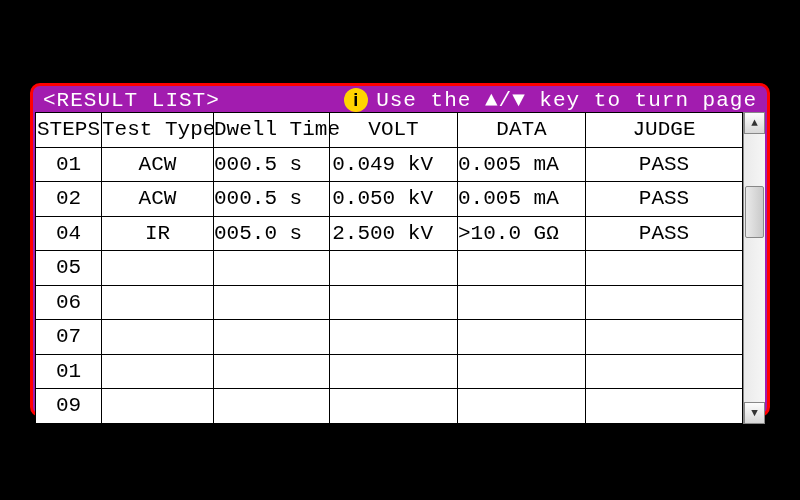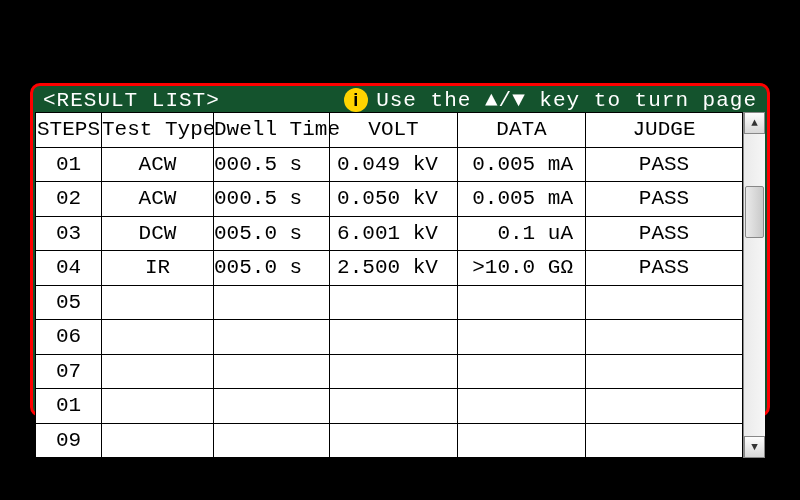--- a/index.html
+++ b/index.html
@@ -10,21 +10,21 @@
       display: flex;
       align-items: center;
       justify-content: center;
       font-family: "Courier New", monospace;
     }
     .frame {
       width: 740px;
       height: 334px;
       border: 3px solid #ff0000;
       border-radius: 10px;
-      background: #14532d;
+      background: #a21caf;
       display: flex;
       flex-direction: column;
       padding: 2px;
     }
     .header {
       height: 44px;
       display: flex;
       align-items: center;
       color: #fff;
       font-size: 21px;
@@ -69,22 +69,22 @@
       font-size: 21px;
       height: 34.5px;
       font-weight: normal;
       text-align: center;
       white-space: pre;
       padding: 0;
       vertical-align: middle;
     }
     .table td.steps { text-align: center; padding: 0; margin-top: 18px; }
     .table td.dwell { text-align: right; padding-right: 28px; }
-    .table td.volt  { text-align: center; padding-right: 12px; font-family: Liberation Mono, monospace; }
-    .table td.data  { text-align: right; padding-right: 12px; }
+    .table td.volt  { text-align: right; padding-right: 24px; font-family: Liberation Mono, monospace; }
+    .table td.data  { text-align: left; padding-right: 12px; }
     .scrollbar {
       width: 22px;
       background: linear-gradient(to right, #f8f8f8, #e0e0e0);
       border-left: 1px solid #888;
       display: flex;
       flex-direction: column;
     }
     .sb-btn {
       height: 22px;
       background: linear-gradient(to bottom, #fdfdfd, #d8d8d8);
@@ -153,28 +153,20 @@
           </tr>
           <tr>
             <td class="steps">02</td>
             <td>ACW</td>
             <td class="dwell">000.5 s</td>
             <td class="volt">0.050 kV</td>
             <td class="data">0.005 mA</td>
             <td>PASS</td>
           </tr>
           <tr>
-            <td class="steps">03</td>
-            <td>DCW</td>
-            <td class="dwell">005.0 s</td>
-            <td class="volt">6.001 kV</td>
-            <td class="data">0.1 uA</td>
-            <td>PASS</td>
-          </tr>
-          <tr>
             <td class="steps">04</td>
             <td>IR</td>
             <td class="dwell">005.0 s</td>
             <td class="volt">2.500 kV</td>
             <td class="data">&gt;10.0 GΩ</td>
             <td>PASS</td>
           </tr>
           <tr>
             <td class="steps">05</td>
             <td></td>

